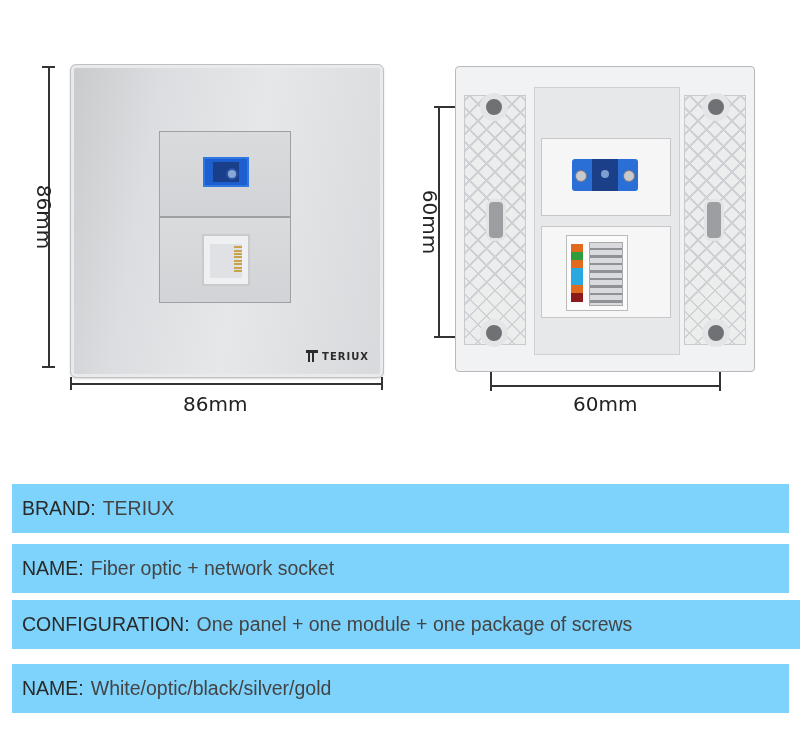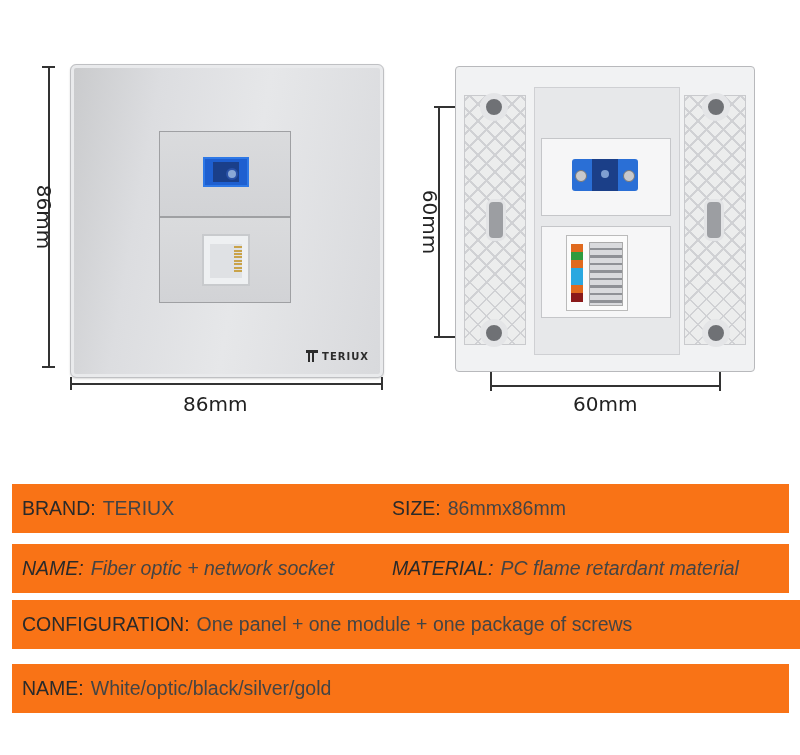--- a/index.html
+++ b/index.html
@@ -46,21 +46,21 @@
   .sc-back .blk { position:absolute; left:20px; top:0; width:26px; height:32px; background:#1b3f88; }
   .sc-back .f { position:absolute; left:29px; top:11px; width:8px; height:8px; border-radius:50%; background:#7f9fd1; }
   .screw { position:absolute; top:11px; width:10px; height:10px; border-radius:50%; background:#c8c9cc; border:1px solid #777; }
   .keystone { position:absolute; left:24px; top:8px; width:60px; height:74px; background:#fbfbfb; border:1px solid #bbb; }
   .keystone .cols { position:absolute; left:4px; top:8px; width:12px; height:58px;
     background:linear-gradient(180deg,#e06a1e 0 14%,#2e9b3e 14% 28%,#e06a1e 28% 42%,#2aa8e0 42% 56%,#2aa8e0 56% 70%,#e06a1e 70% 84%,#8b1a1a 84% 100%); }
   .keystone .idc { position:absolute; left:22px; top:6px; width:32px; height:62px;
     background:repeating-linear-gradient(180deg,#d9dadd 0 5px,#8f9196 5px 7.5px); border:1px solid #aaa; }
 
   
-  .spec-row { position:absolute; left:12px; width:777px; height:49px; background:#f97316; }
+  .spec-row { position:absolute; left:12px; width:777px; height:49px; background:#7dd3fc; }
   .spec-item { position:absolute; top:0; height:49px; line-height:49px; font-family:"Liberation Sans", sans-serif; font-size:19.5px; color:#333; white-space:nowrap; }
   .spec-key { color:#2a2a2a; }
   .spec-val { color:#444; margin-left:7px; }
 </style>
 </head>
 <body>
 
 <div>
   <div class="line-v" style="left:48px; top:66px; height:300px;"></div>
   <div class="line-h" style="left:42px; top:66px; width:13px;"></div>
@@ -134,30 +134,24 @@
       </div>
     </div>
   </div>
 </div>
 
 <div>
   <div class="spec-row" style="top:484px;">
     <div class="spec-item" style="left:10px;">
       <span class="spec-key">BRAND:</span><span class="spec-val">TERIUX</span>
     </div>
-    <div class="spec-item" style="left:380px;">
-      <span class="spec-key">SIZE:</span><span class="spec-val">86mmx86mm</span>
-    </div>
   </div>
-  <div class="spec-row" style="top:544px;font-style:italic;">
+  <div class="spec-row" style="top:544px;">
     <div class="spec-item" style="left:10px;">
       <span class="spec-key">NAME:</span><span class="spec-val">Fiber optic + network socket</span>
-    </div>
-    <div class="spec-item" style="left:380px;">
-      <span class="spec-key">MATERIAL:</span><span class="spec-val">PC flame retardant material</span>
     </div>
   </div>
   <div class="spec-row" style="top:600px;padding-left:48px;">
     <div class="spec-item" style="left:10px;">
       <span class="spec-key">CONFIGURATION:</span><span class="spec-val">One panel + one module + one package of screws</span>
     </div>
   </div>
   <div class="spec-row" style="top:664px;">
     <div class="spec-item" style="left:10px;">
       <span class="spec-key">NAME:</span><span class="spec-val">White/optic/black/silver/gold</span>

